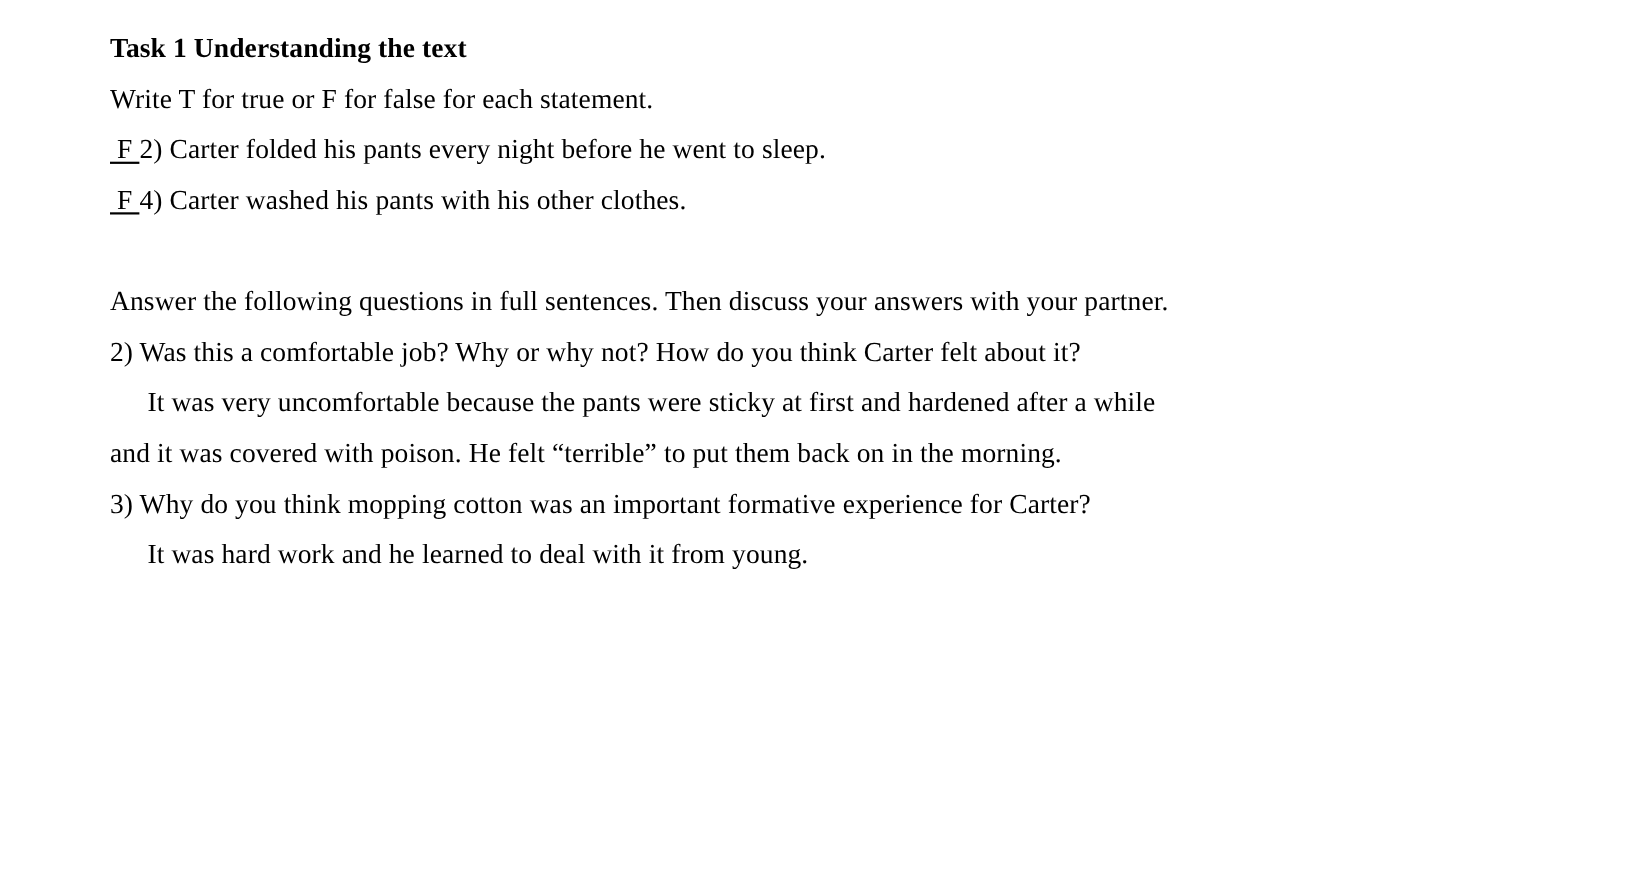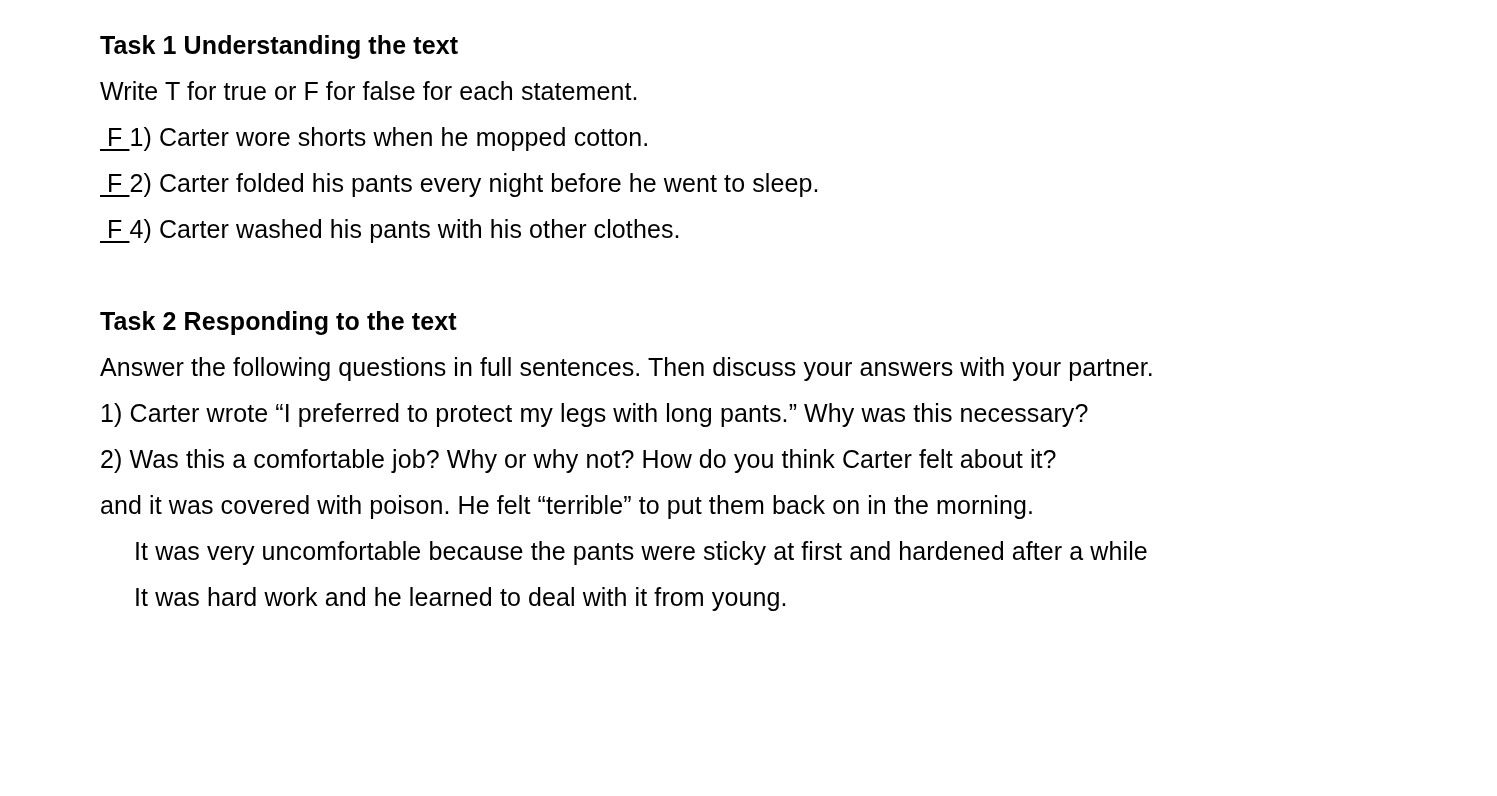--- a/index.html
+++ b/index.html
@@ -13,20 +13,21 @@
     font-family: "Liberation Sans", sans-serif;
     color: #000000;
     overflow: hidden;
   }
   .page {
     position: relative;
     width: 1497px;
     height: 612px;
     box-sizing: border-box;
     padding: 22px 100px 0 100px;
+    font-family: Liberation Serif, serif;
   }
   .task-heading {
     font-size: 25px;
     font-weight: bold;
     line-height: 46px;
     letter-spacing: 0.1px;
   }
   .line {
     font-size: 25px;
     font-weight: normal;
@@ -57,33 +58,31 @@
 </style>
 </head>
 <body>
 
 <div class="page">
 
   <div class="block">
     <div class="task-heading">Task 1 Understanding the text</div>
     <div class="line">Write T for true or F for false for each statement.</div>
 
-    <div class="tf-line"><span class="tf-answer"> F </span><span>1) Carter wore shorts when he mopped cotton.</span></div>
     <div class="tf-line"><span class="tf-answer"> F </span><span>2) Carter folded his pants every night before he went to sleep.</span></div>
     <div class="tf-line"><span class="tf-answer"> F </span><span>4) Carter washed his pants with his other clothes.</span></div>
   </div>
 
   <div class="gap"></div>
 
   <div class="block">
-    <div class="task-heading">Task 2 Responding to the text</div>
     <div class="line">Answer the following questions in full sentences. Then discuss your answers with your partner.</div>
 
-    <div class="line">1) Carter wrote “I preferred to protect my legs with long pants.” Why was this necessary?</div>
 
     <div class="line">2) Was this a comfortable job? Why or why not? How do you think Carter felt about it?</div>
+    <div class="line indent">It was very uncomfortable because the pants were sticky at first and hardened after a while</div>
     <div class="line">and it was covered with poison. He felt “terrible” to put them back on in the morning.</div>
-    <div class="line indent">It was very uncomfortable because the pants were sticky at first and hardened after a while</div>
 
+    <div class="line">3) Why do you think mopping cotton was an important formative experience for Carter?</div>
     <div class="line indent">It was hard work and he learned to deal with it from young.</div>
   </div>
 
 </div>
 
 </body></html>

